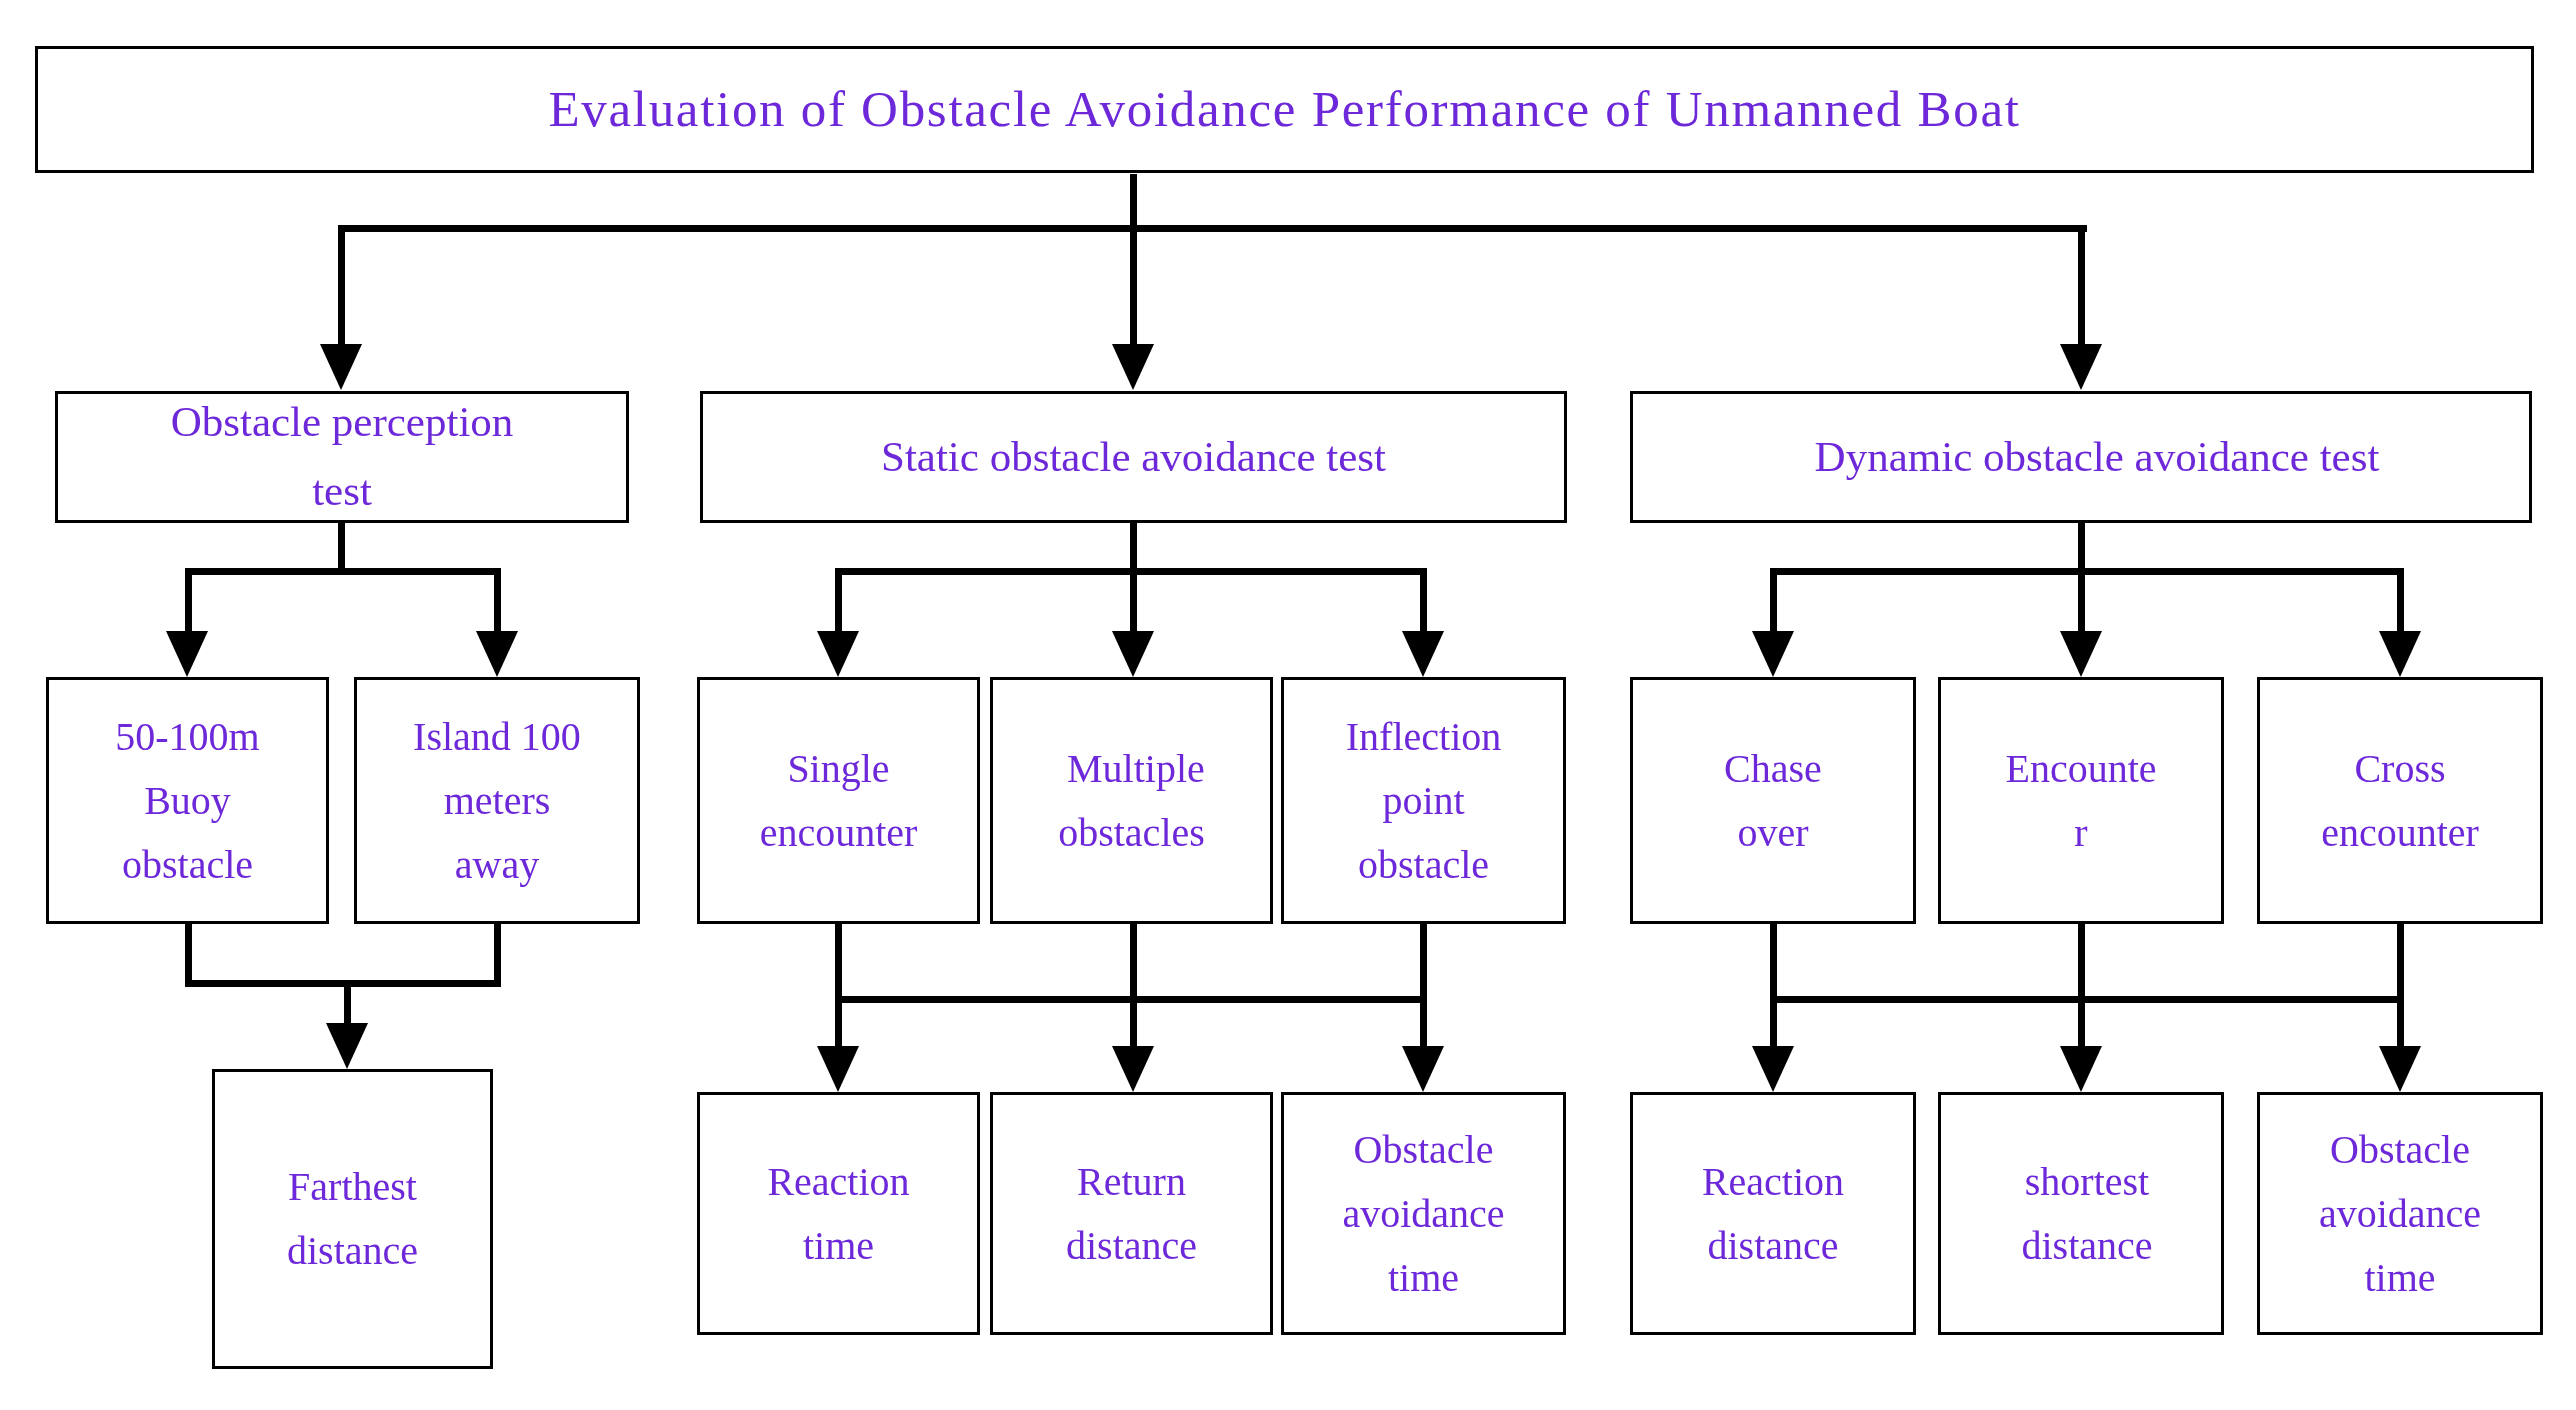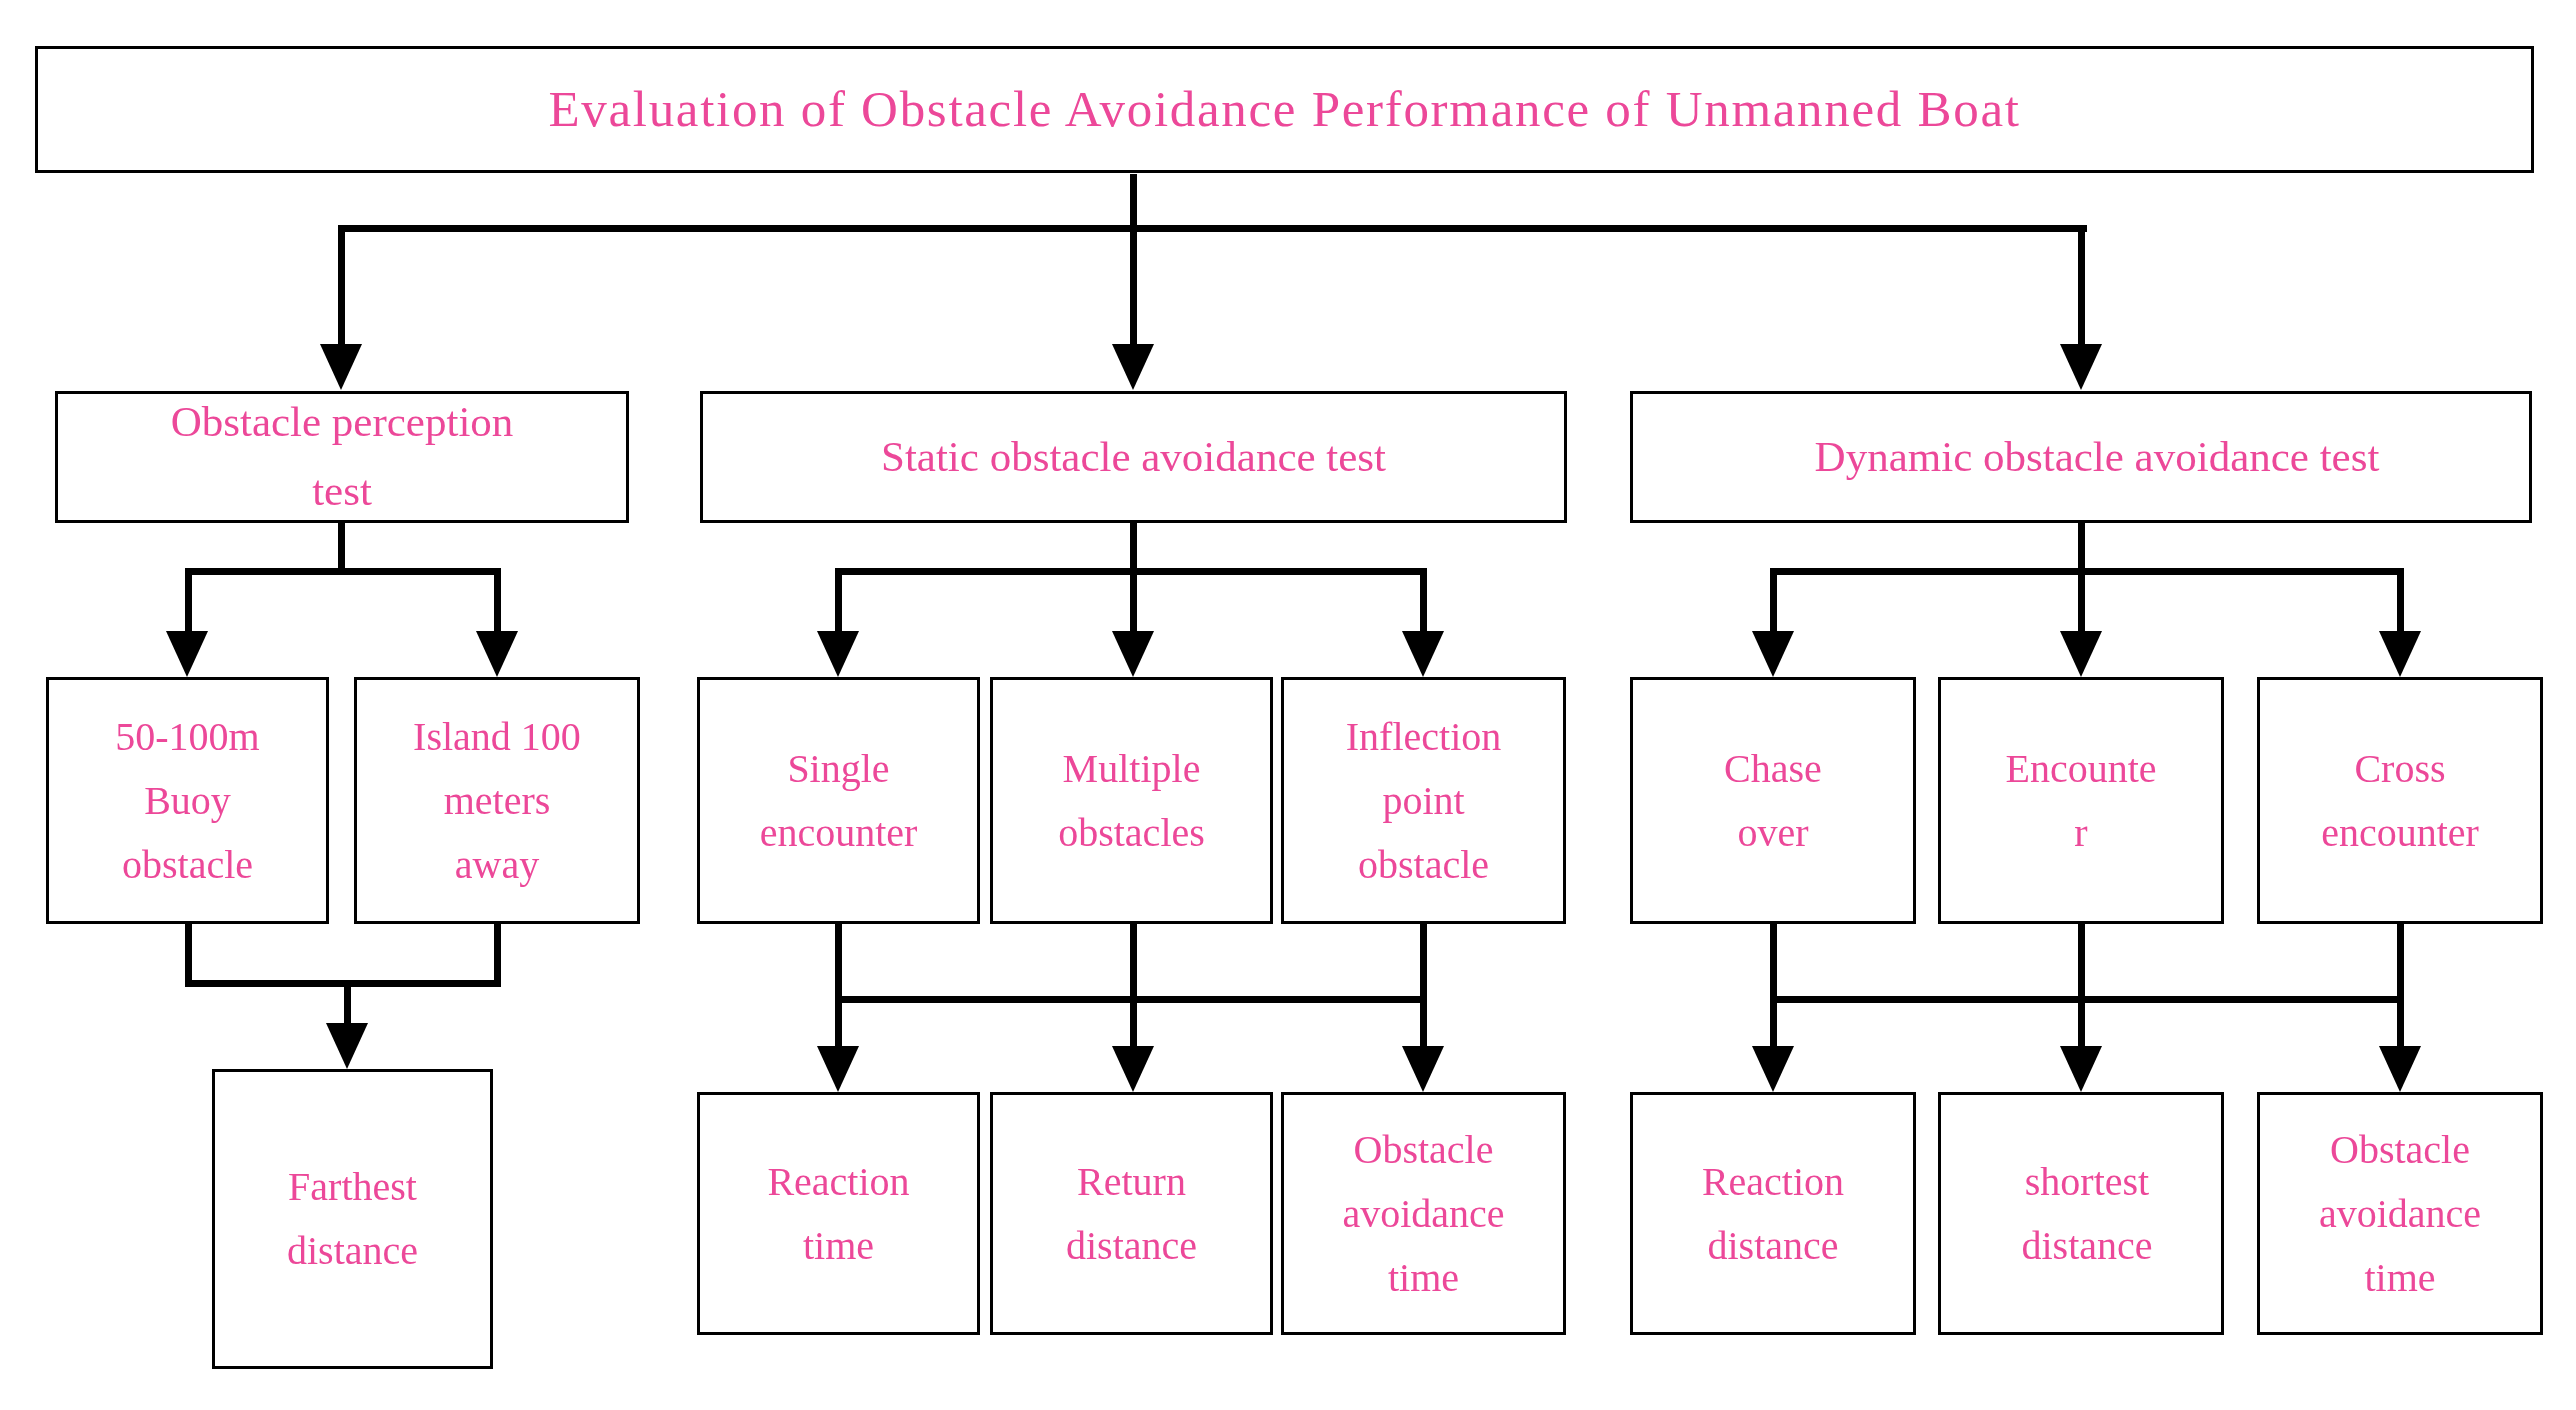--- a/index.html
+++ b/index.html
@@ -1,21 +1,21 @@
 <!DOCTYPE html>
 <html style="font-size:13.2px"><head>
 <meta charset="utf-8">
 <style>
   html,body{margin:0;padding:0;background:#ffffff;}
   .stage{
     position:relative;
     width:2136px;height:1410px;
     background:#ffffff;
     font-family:"Liberation Serif","DejaVu Serif",serif;
-    color:#ec4899;
+    color:#6d28d9;
   }
   .box{
     position:absolute;
     box-sizing:border-box;
     border:3.3px solid #000000;
     background:#ffffff;
     display:flex;
     align-items:center;
     justify-content:center;
     text-align:center;
@@ -81,21 +81,21 @@
   <div class="arrow" style="left:2379px;top:631px;"></div>
 
   <div class="box" style="left:46px;top:677px;width:283px;height:247px;">50-100m
 Buoy
 obstacle</div>
   <div class="box" style="left:354px;top:677px;width:286px;height:247px;">Island 100
 meters
 away</div>
   <div class="box" style="left:697px;top:677px;width:283px;height:247px;">Single
 encounter</div>
-  <div class="box" style="left:990px;top:677px;width:283px;height:247px;">Multiple
+  <div class="box" style="left:990px;top:677px;width:283px;height:247px;text-align:right;">Multiple
 obstacles</div>
   <div class="box" style="left:1281px;top:677px;width:285px;height:247px;">Inflection
 point
 obstacle</div>
   <div class="box" style="left:1630px;top:677px;width:286px;height:247px;">Chase
 over</div>
   <div class="box" style="left:1938px;top:677px;width:286px;height:247px;">Encounte
 r</div>
   <div class="box" style="left:2257px;top:677px;width:286px;height:247px;">Cross
 encounter</div>

